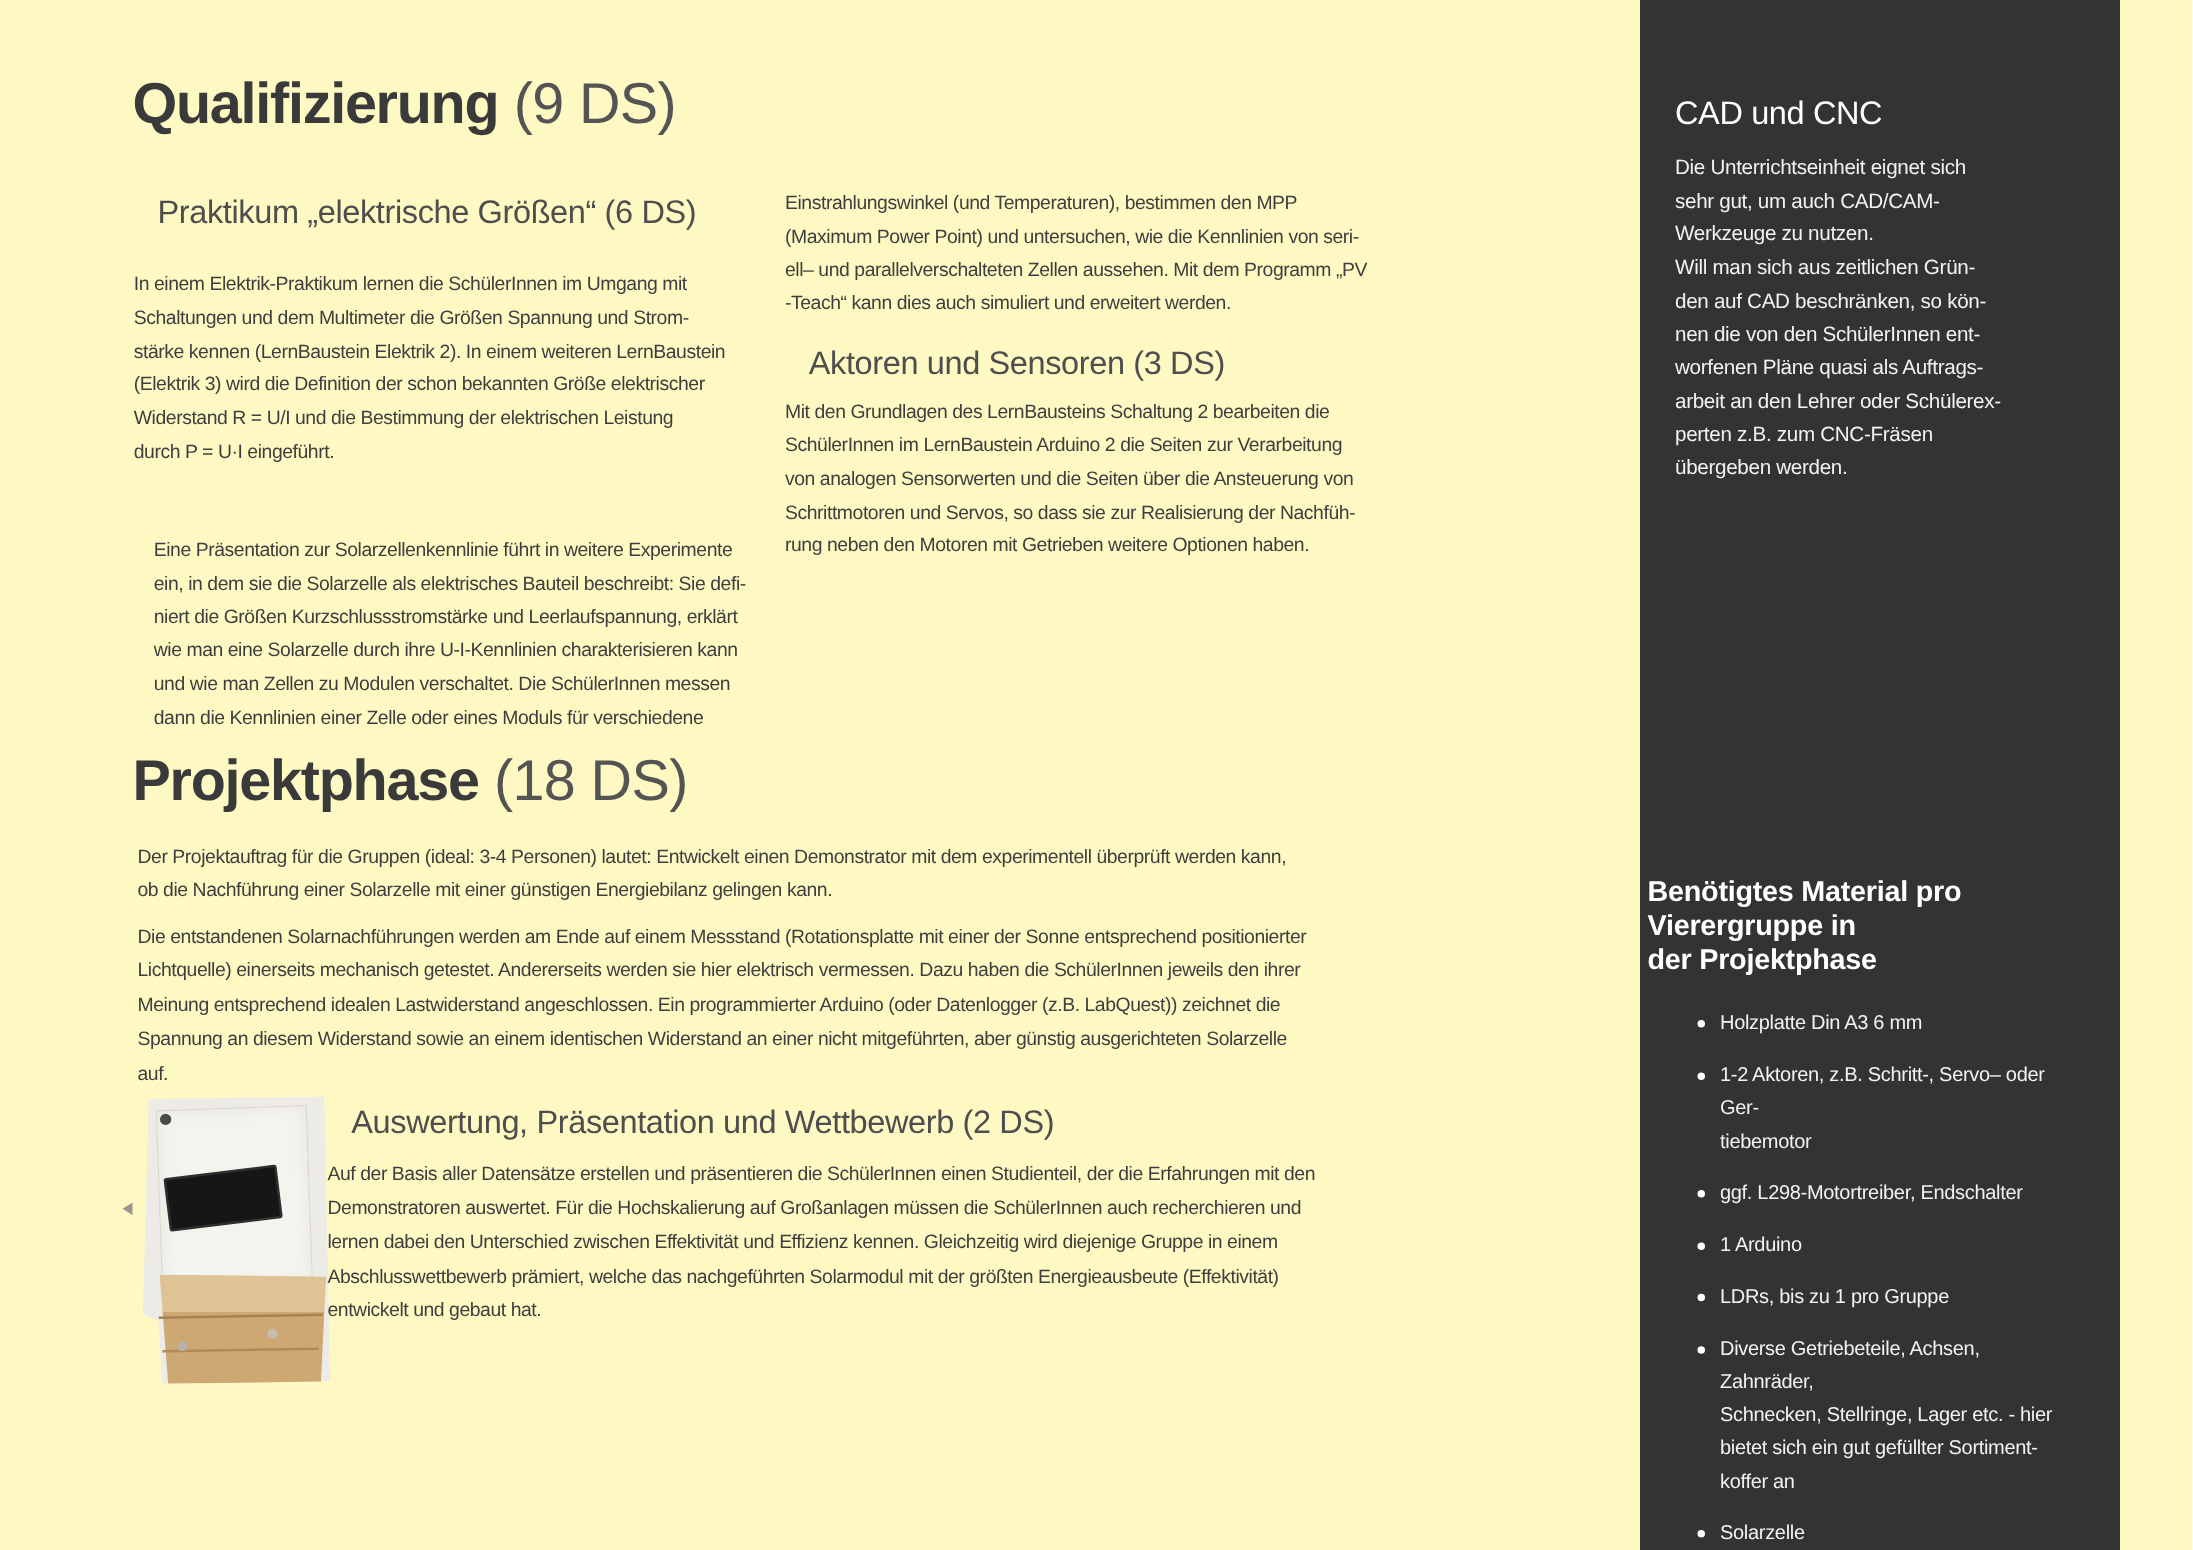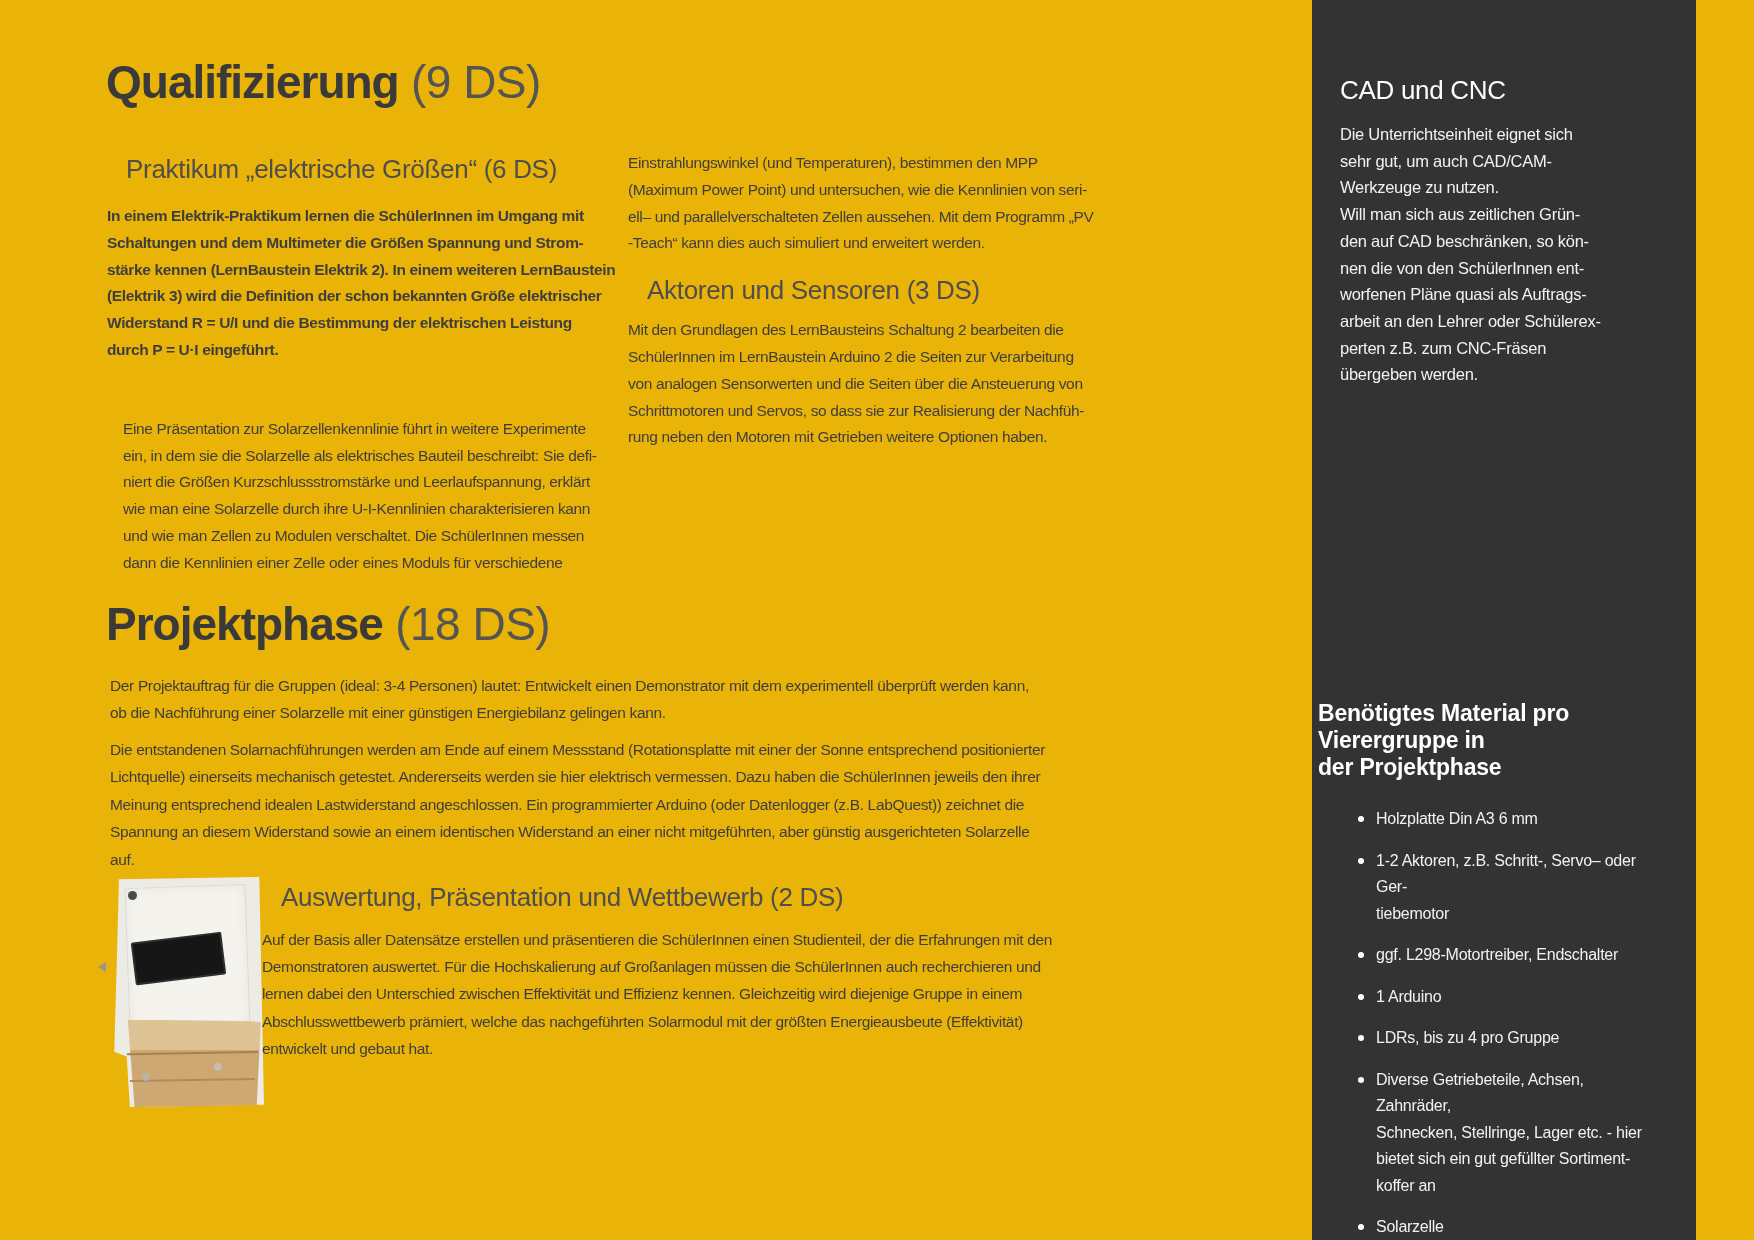--- a/index.html
+++ b/index.html
@@ -1,33 +1,33 @@
 <!DOCTYPE html>
 <html><head>
 <meta charset="utf-8">
 <style>
   html,body{margin:0;padding:0;background:#fff;}
   .page{
-    position:relative;width:1754px;height:1240px;background:#eab308;overflow:hidden;
+    position:relative;width:1754px;height:1240px;background:#fef9c3;overflow:hidden;
     font-family:"Liberation Sans",sans-serif;color:#3e3e3e;
   }
   
   .big-title{position:absolute;font-size:46px;line-height:52px;font-weight:700;
     color:#3a3a3a;letter-spacing:-1px;white-space:nowrap;}
   .big-title .light{font-weight:400;color:#545454;letter-spacing:-0.5px;}
   .h2{font-size:26px;line-height:34px;font-weight:400;color:#4e4e4e;letter-spacing:-0.3px;white-space:nowrap;margin-left:19px;}
   
   .body-txt{font-size:15.5px;line-height:26.8px;letter-spacing:-0.35px;
     color:#3e3e3e;white-space:pre-line;}
   .wide-txt{font-size:15.5px;line-height:27.4px;letter-spacing:-0.35px;
     color:#3e3e3e;white-space:pre-line;}
   
   #title-qual{left:106px;top:56px;}
   #left-col{position:absolute;left:107px;top:152px;width:522px;}
-  #left-col .body-txt.p1{margin-top:17px;font-weight:bold;}
+  #left-col .body-txt.p1{margin-top:29px;}
   #left-col .body-txt.p2{margin-top:52px;margin-left:16px;}
   #mid-col{position:absolute;left:628px;top:150px;width:520px;}
   #mid-col .h2{margin-top:16px;}
   #mid-col .body-txt.p4{margin-top:10px;}
   #title-projekt{left:106px;top:598px;}
   #projekt-p1{position:absolute;left:110px;top:672px;width:1045px;}
   #projekt-p2{position:absolute;left:110px;top:736px;width:1045px;}
   #auswertung-h{position:absolute;left:262px;top:880px;}
   #auswertung-p{position:absolute;left:262px;top:926px;width:885px;line-height:27.2px;}
   
@@ -165,21 +165,21 @@
       <li>
         <span class="dot"></span>
         <span class="mat-txt">ggf. L298-Motortreiber, Endschalter</span>
       </li>
       <li>
         <span class="dot"></span>
         <span class="mat-txt">1 Arduino</span>
       </li>
       <li>
         <span class="dot"></span>
-        <span class="mat-txt">LDRs, bis zu 4 pro Gruppe</span>
+        <span class="mat-txt">LDRs, bis zu 1 pro Gruppe</span>
       </li>
       <li>
         <span class="dot"></span>
         <span class="mat-txt">Diverse Getriebeteile, Achsen, Zahnräder,
 Schnecken, Stellringe, Lager etc. - hier
 bietet sich ein gut gefüllter Sortiment-
 koffer an</span>
       </li>
       <li>
         <span class="dot"></span>

